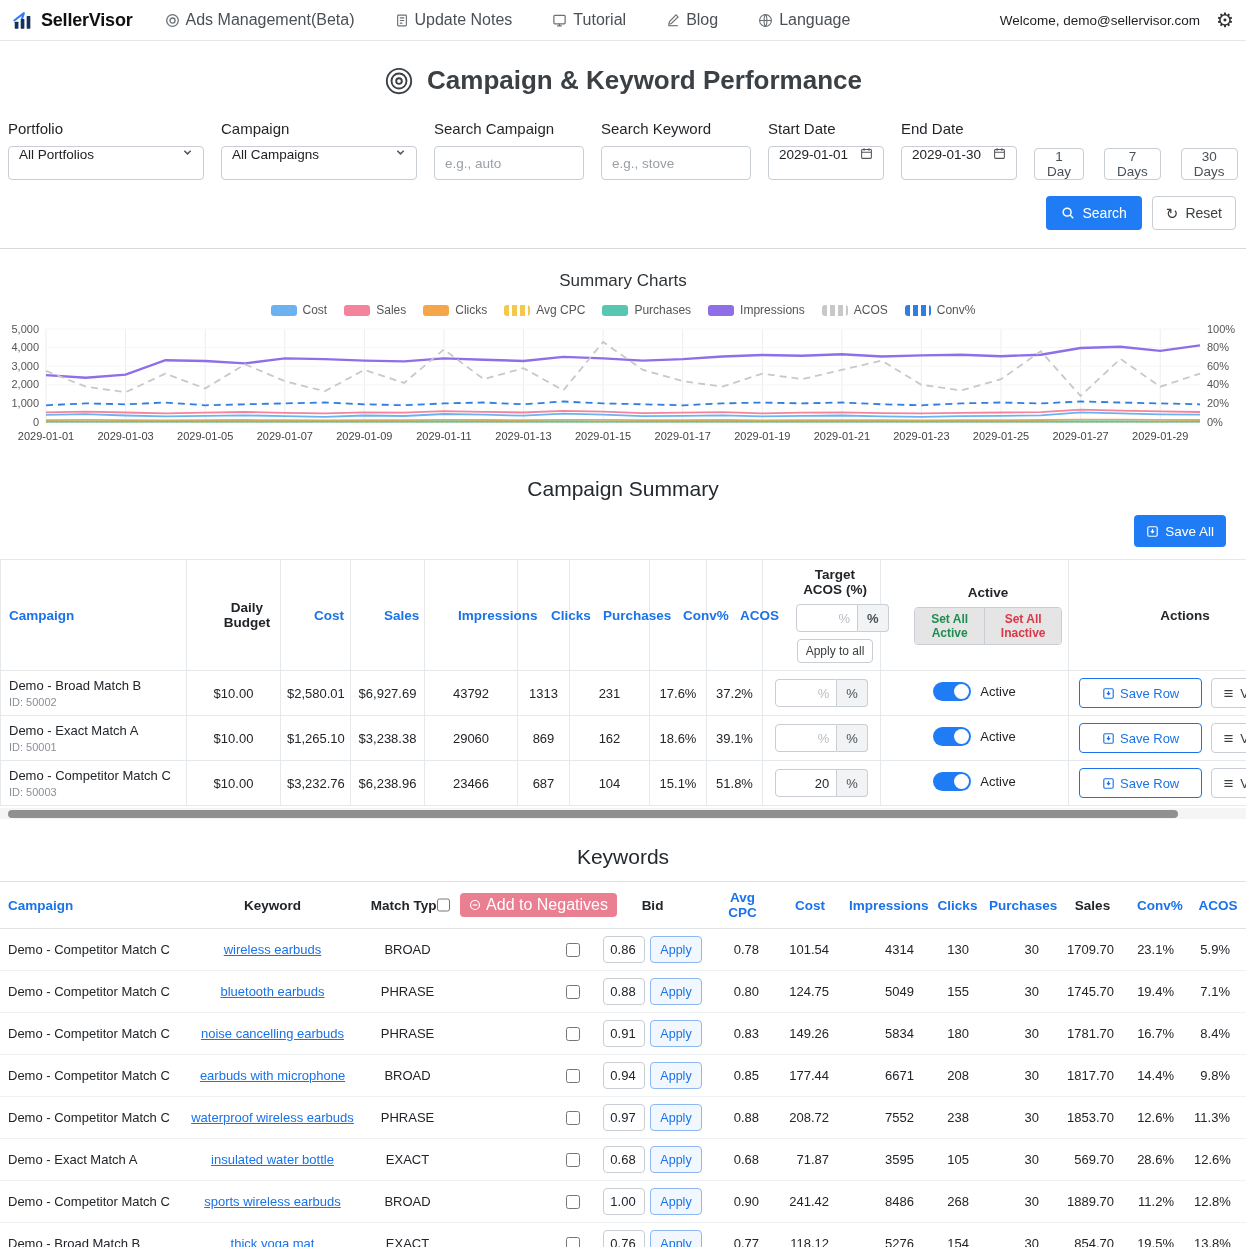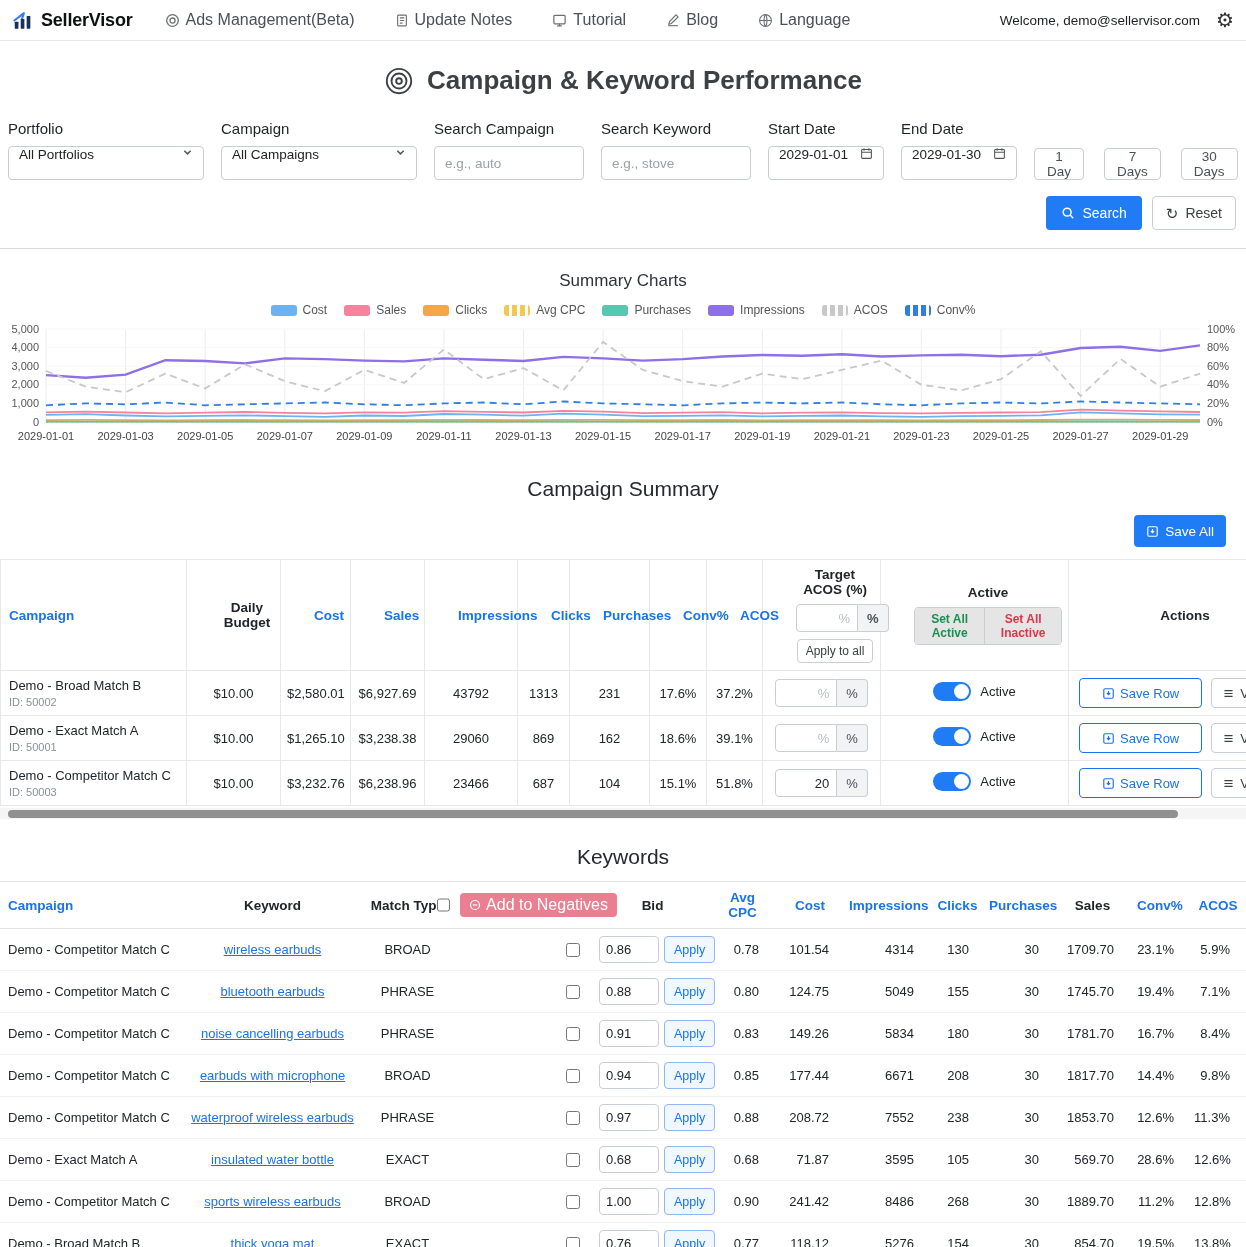--- a/index.html
+++ b/index.html
@@ -83,21 +83,21 @@
   table.ktable { border-collapse:collapse; width:1246px; table-layout:fixed; font-size:13px; }
   .ktable th { border-top:1px solid #dfe3e6; border-bottom:1px solid #dfe3e6; padding:8px 4px; font-weight:700; color:#212529; font-size:13.5px; text-align:center; }
   .ktable td { border-bottom:1px solid #eef1f3; padding:7px 4px; text-align:center; color:#212529; }
   .left { text-align:left !important; padding-left:8px !important; }
   .num { text-align:right !important; padding-right:16px !important; }
   .kw-link { color:#1a73e8; text-decoration:underline; cursor:pointer; }
   .neg-head { display:flex; align-items:center; justify-content:center; gap:7px; }
   .neg-badge { display:inline-flex; align-items:center; gap:5px; background:#e97f90; color:#fff; font-size:16px; font-weight:400; border-radius:4px; padding:3px 9px; cursor:pointer; white-space:nowrap; }
   .neg-cell { text-align:right !important; padding-right:12px !important; }
   .bid-group { display:inline-flex; align-items:center; gap:5px; }
-  .bid-input { width:60px; height:27px; border:1px solid #c9ced4; border-radius:4px; padding:0 6px; font-size:13px; color:#212529; }
+  .bid-input { width:42px; height:27px; border:1px solid #c9ced4; border-radius:4px; padding:0 6px; font-size:13px; color:#212529; }
   .btn-apply { height:27px; padding:0 9px; font-size:12.5px; color:#1a73e8; background:#f1f7ff; border:1px solid #8fb8f3; border-radius:4px; }
   input[type="checkbox"] { width:14px; height:14px; cursor:pointer; }
 </style>
 </head>
 <body>
 
 <nav class="navbar">
   <div class="brand">
     <svg width="22" height="22" viewBox="0 0 24 24">
       <path d="M2.5 12.5 L13 4.5 L11 10.5" fill="none" stroke="#2e7df6" stroke-width="2.2" stroke-linecap="round" stroke-linejoin="round"></path>

